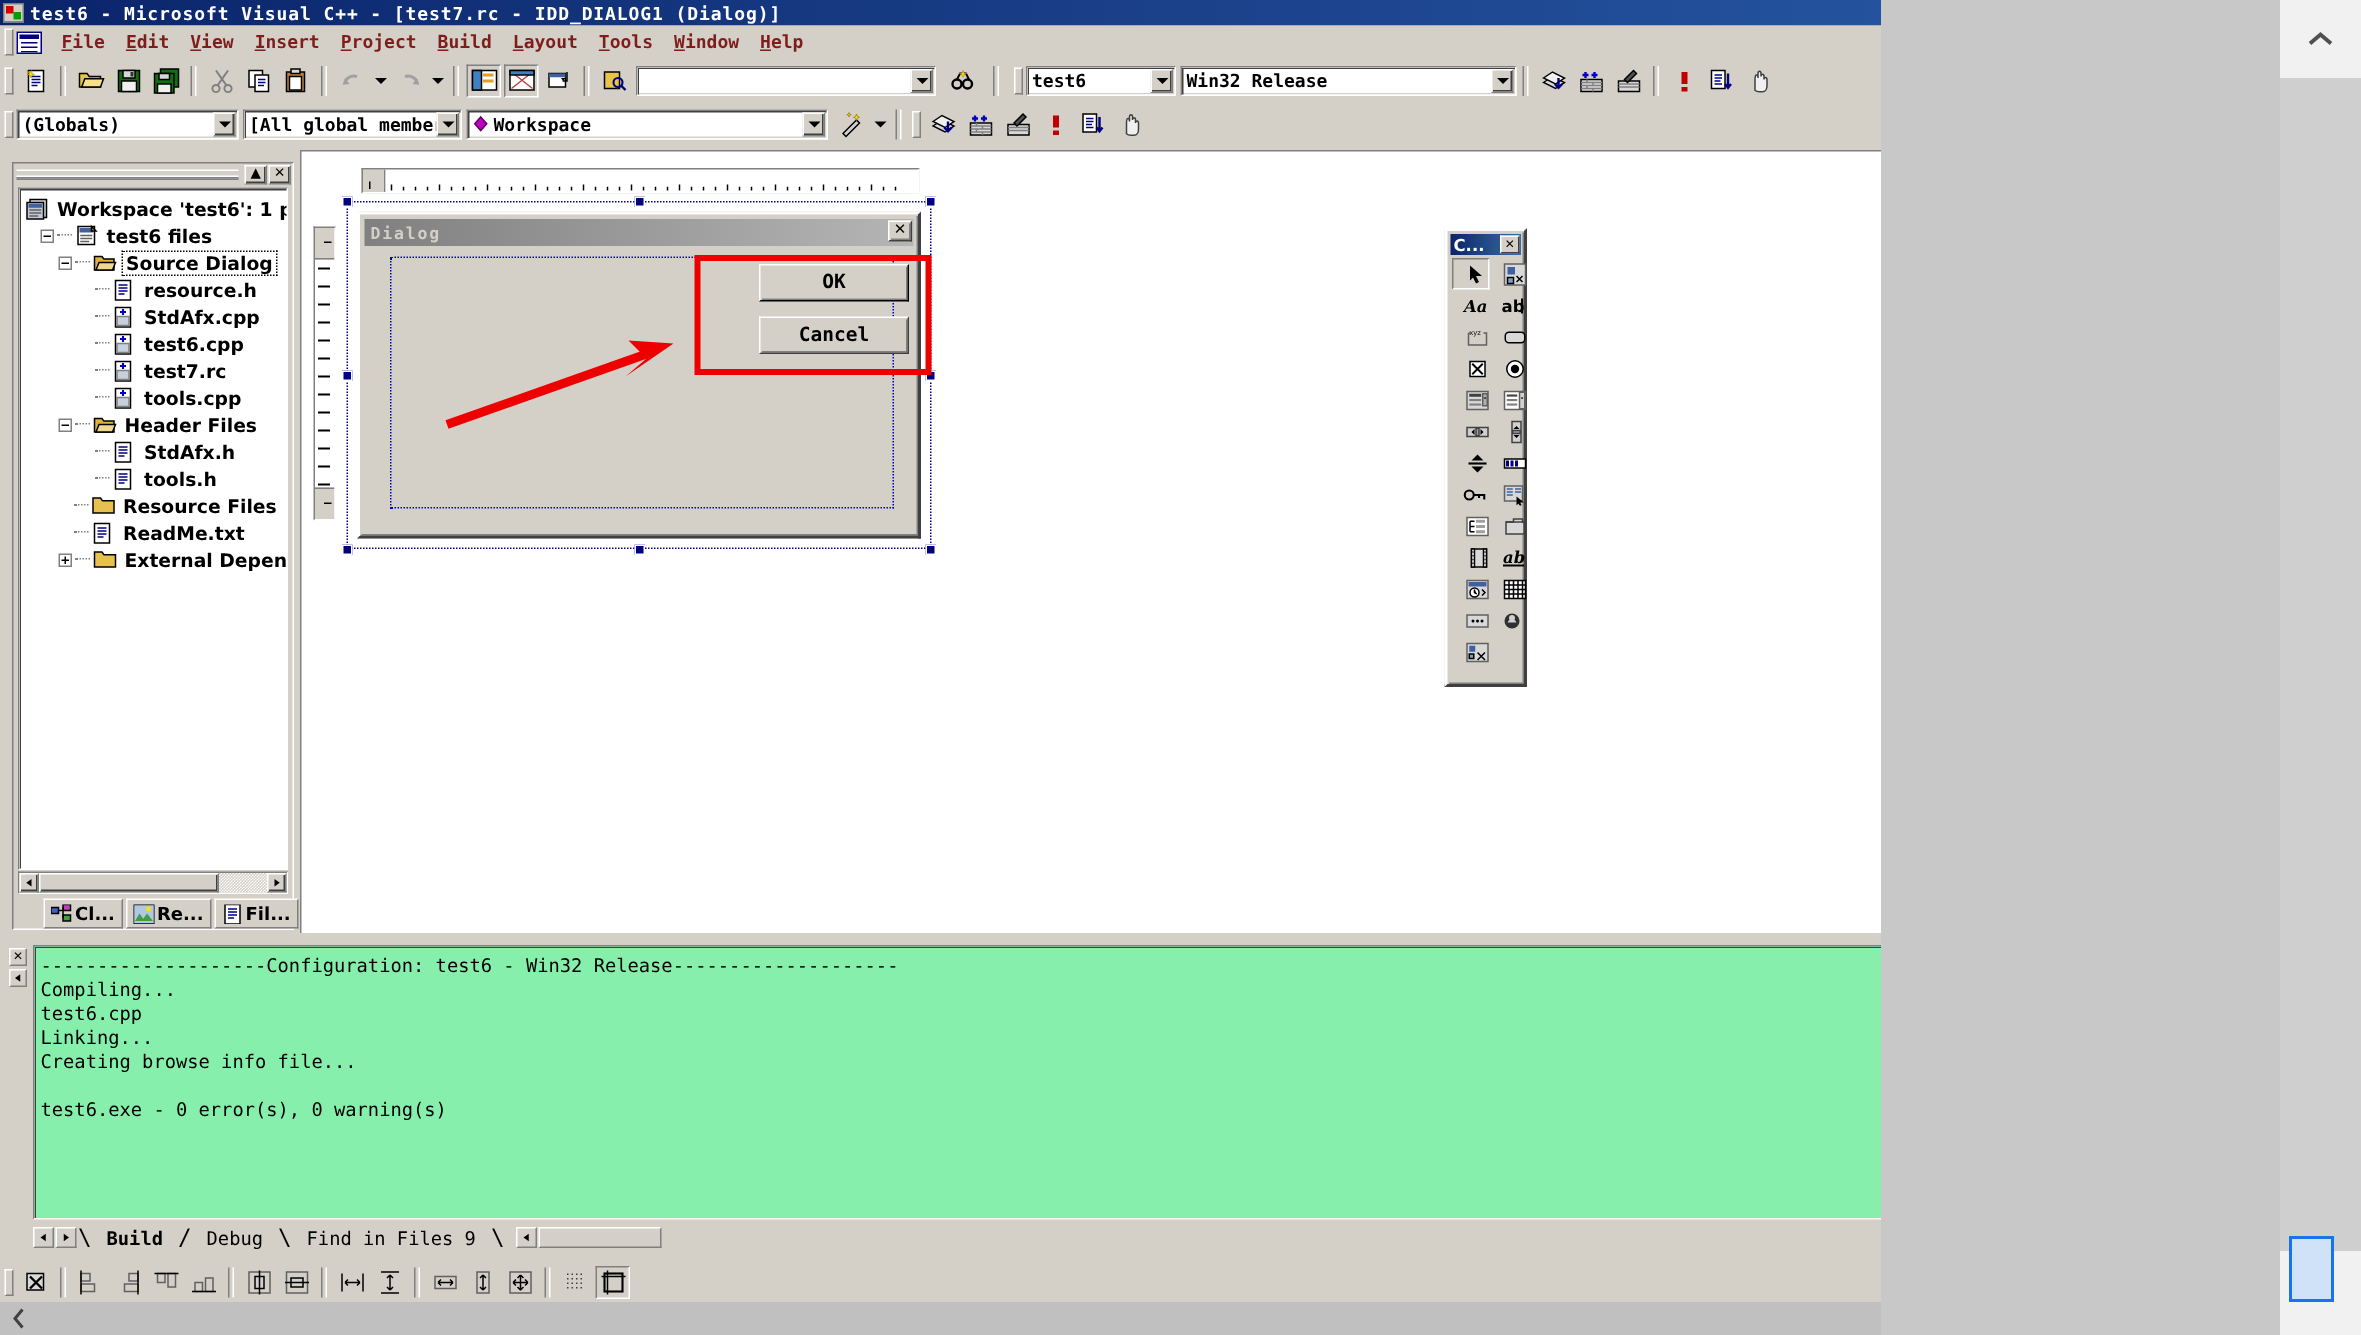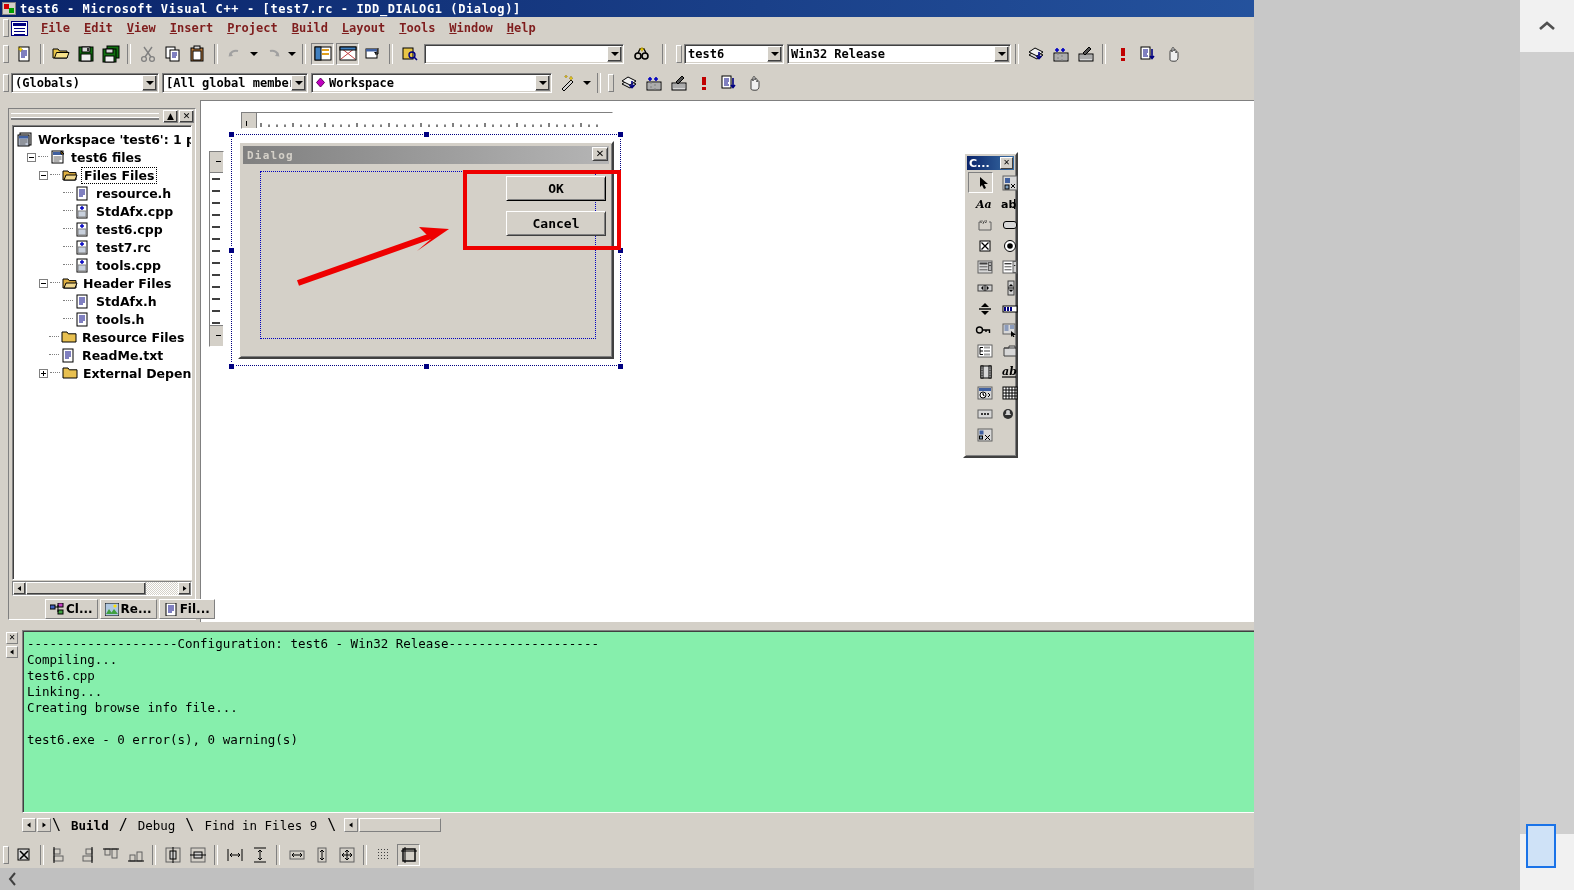--- a/index.html
+++ b/index.html
@@ -184,21 +184,21 @@
   .sbthumb{
     height:13px;background:#d4d0c8;flex:none;
     border:1px solid;border-color:#ffffff #808080 #808080 #ffffff;
     box-shadow:inset -1px -1px 0 #404040;box-sizing:border-box;
   }
   .sbtrack{flex:1;height:13px;
     background-image:linear-gradient(45deg,#ffffff 25%,transparent 25%,transparent 75%,#ffffff 75%),
                      linear-gradient(45deg,#ffffff 25%,#d4d0c8 25%,#d4d0c8 75%,#ffffff 75%);
     background-size:2px 2px;background-position:0 0,1px 1px;}
   .wstabs{
-    position:absolute;left:20px;top:490px;display:flex;align-items:flex-end;padding-left:16px;
+    position:absolute;left:4px;top:490px;display:flex;align-items:flex-end;padding-left:16px;
   }
   .wstab{
     height:20px;background:#d4d0c8;margin-right:2px;padding:0 4px;
     border:1px solid;border-color:#ffffff #808080 #808080 #ffffff;
     display:flex;align-items:center;box-sizing:border-box;
     font-family:"DejaVu Sans",sans-serif;font-size:12px;font-weight:bold;
   }
   .wstab .tico{width:14px;height:13px;margin-right:2px;flex:none;position:relative;}
 
   
@@ -952,21 +952,21 @@
           <div class="trow">
             <span class="tspace" style="width:22px;"></span>
             <span class="tbox"></span>
             <span class="tdots"></span>
             <span class="ticon2">
               <svg width="16" height="14" viewBox="0 0 16 14">
                   <path d="M1 12V3h5l1.2 1.6H14V12z" fill="#e0b040" stroke="#000"></path>
                   <path d="M2 12l2-5h11l-2 5z" fill="#f0d890" stroke="#000"></path>
                 </svg>
             </span>
-            <span class="tlabel sel">Files Files</span>
+            <span class="tlabel sel">Source Dialog</span>
           </div>
 
           <div class="trow">
             <span class="tspace" style="width:46px;"></span>
             <span class="tdots"></span>
             <span class="ticon2">
               <svg width="14" height="15" viewBox="0 0 14 15">
                   <rect x="2" y="1" width="10" height="13" fill="#fff" stroke="#000"></rect>
                   <path d="M4 4h6M4 6h6M4 8h6M4 10h4" stroke="#000080"></path>
                 </svg>

